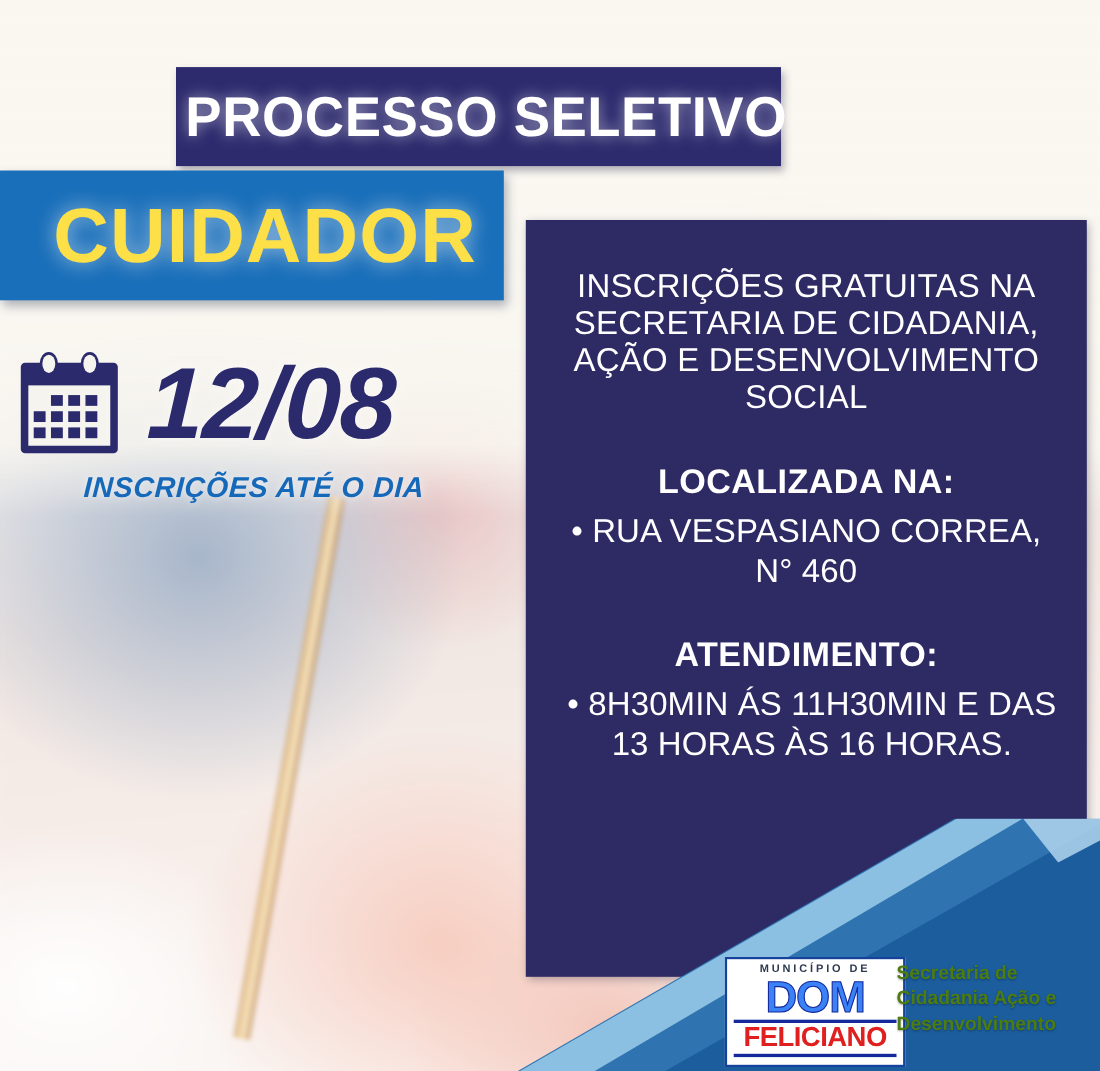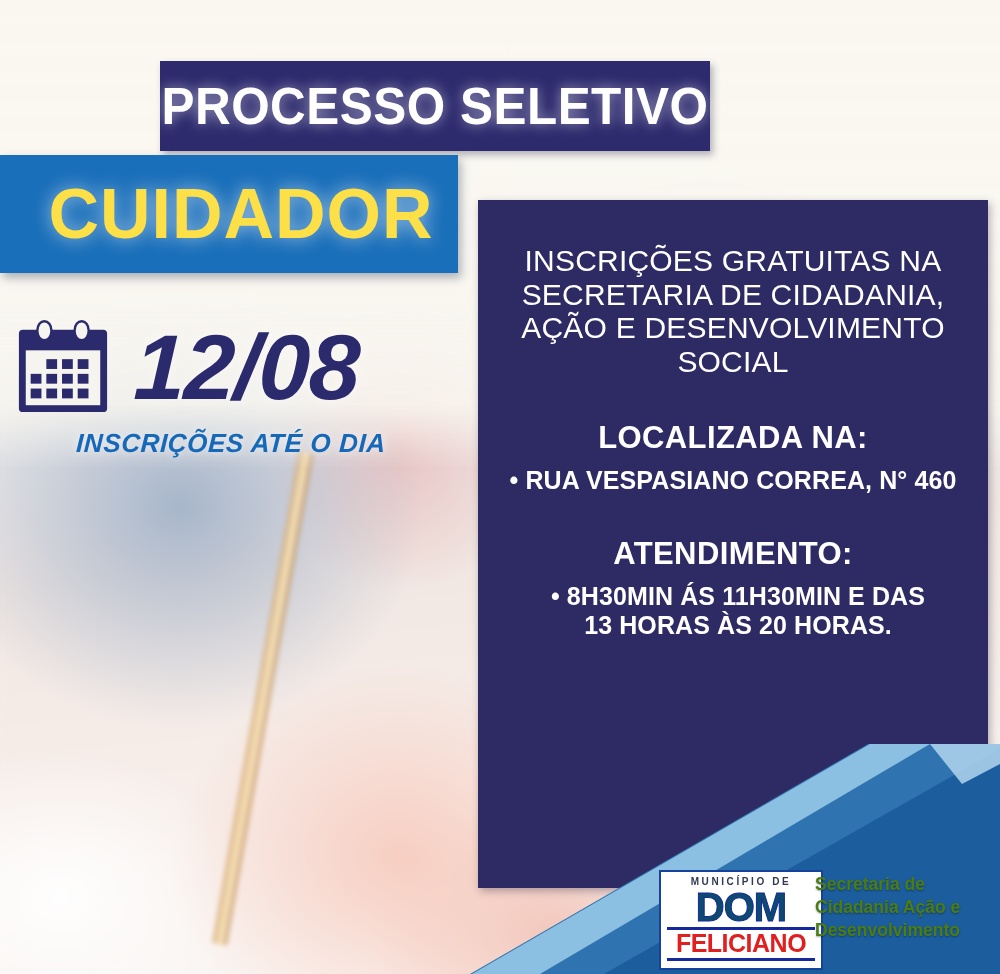--- a/index.html
+++ b/index.html
@@ -76,21 +76,21 @@
   .banner-processo {
     position: absolute;
     left: 160px;
     top: 61px;
     width: 550px;
     height: 90px;
     background: #2d2a6e;
     box-shadow: 3px 4px 7px rgba(60,60,90,0.38);
     display: flex;
     align-items: center;
-    justify-content: center;
+    justify-content: flex-start;
   }
   .banner-processo .txt {
     color: #ffffff;
     font-size: 51px;
     font-weight: bold;
     letter-spacing: 0.5px;
     font-stretch: condensed;
     text-shadow: 0 0 14px rgba(255,255,255,0.55);
     white-space: nowrap;
     transform: scaleX(0.97);
@@ -184,23 +184,23 @@
   .info-subhead {
     font-size: 31px;
     font-weight: bold;
     letter-spacing: 0.4px;
     margin: 42px 0 10px 0;
   }
   .info-subhead.second {
     margin-top: 40px;
   }
   .info-line {
-    font-size: 25px;
+    font-size: 30px;
     line-height: 1.18;
-    font-weight: 700;
+    font-weight: 400;
     margin: 0;
     letter-spacing: 0.1px;
   }
   .info-line.left {
     text-align: center;
     padding-left: 10px;
   }
 
   
   .footer-zone {
@@ -263,21 +263,21 @@
     letter-spacing: 2.6px;
     color: #2f3a52;
     font-weight: bold;
     line-height: 1;
     margin-bottom: 2px;
   }
   .logo-dom {
     font-size: 40px;
     line-height: 0.92;
     font-weight: bold;
-    color: #0c4a6e;
+    color: #3b82f6;
     letter-spacing: -1px;
     -webkit-text-stroke: 1px #15299c;
   }
   .logo-rule {
     height: 3px;
     background: #15299c;
     margin: 1px 0 1px 0;
   }
   .logo-feliciano {
     font-size: 25px;
@@ -353,21 +353,21 @@
   <div class="date-sub">INSCRIÇÕES ATÉ O DIA</div>
 
   <div class="info-panel">
     <p class="info-head">INSCRIÇÕES GRATUITAS NA SECRETARIA DE CIDADANIA, AÇÃO E DESENVOLVIMENTO SOCIAL</p>
 
     <p class="info-subhead">LOCALIZADA NA:</p>
     <p class="info-line">• RUA VESPASIANO CORREA, N° 460</p>
 
     <p class="info-subhead second">ATENDIMENTO:</p>
     <p class="info-line left">• 8H30MIN ÁS 11H30MIN E DAS</p>
-    <p class="info-line left">13 HORAS ÀS 20 HORAS.</p>
+    <p class="info-line left">13 HORAS ÀS 16 HORAS.</p>
   </div>
 
   <div class="footer-zone">
     <div class="band-dark"></div>
     <div class="band-mid"></div>
     <div class="band-light"></div>
     <div class="band-pale"></div>
   </div>
 
   <div class="logo-box">

